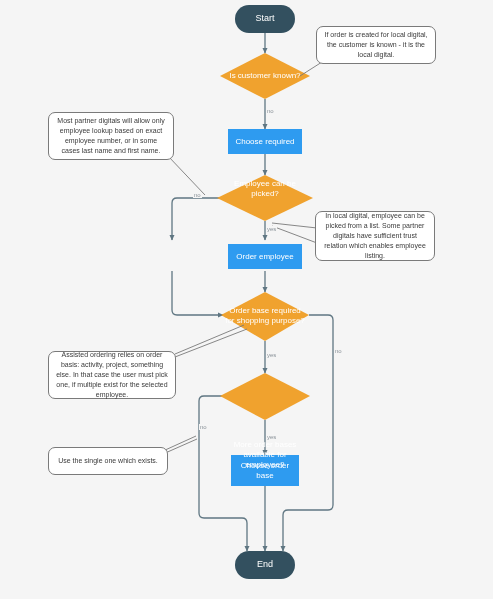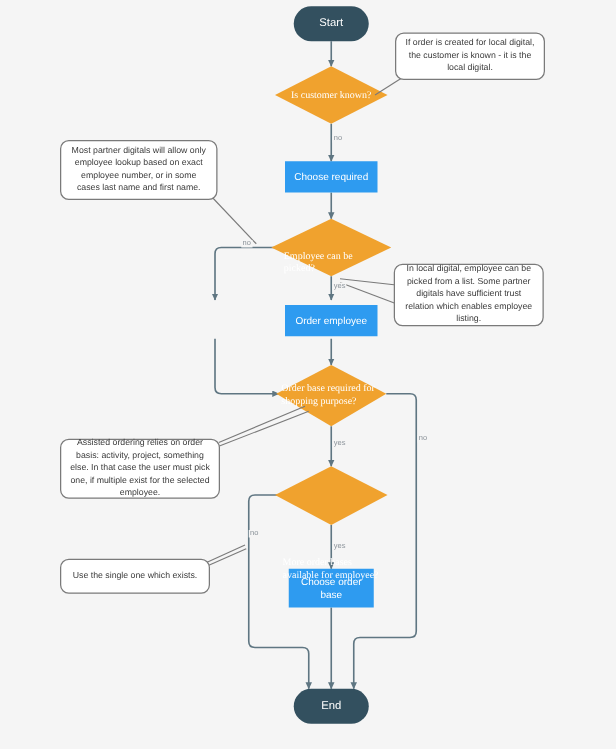--- a/index.html
+++ b/index.html
@@ -46,27 +46,26 @@
   .node-process {
     background: #2e9bf0;
     font-size: 8px;
     padding: 2px 3px;
   }
   .node-decision-label {
     position: absolute;
     display: flex;
     align-items: center;
     justify-content: center;
-    text-align: left;
+    text-align: center;
     color: #ffffff;
     font-size: 8px;
     line-height: 1.25;
     z-index: 4;
     pointer-events: none;
-    font-family: Liberation Serif, serif;
   }
   .edge-label {
     position: absolute;
     font-size: 6px;
     color: #8a9299;
     background: #f5f5f5;
     padding: 0 1px;
     z-index: 5;
     white-space: nowrap;
   }
@@ -163,21 +162,21 @@
   </div>
 
   <div class="node node-terminal" style="left:235px; top:551px; width:60px; height:28px;">
     <span>End</span>
   </div>
 
   <div class="node-decision-label" style="left:222px; top:62px; width:86px; height:28px;">
     <span>Is customer known?</span>
   </div>
 
-  <div class="node-decision-label" style="left:227px; top:196px; width:76px; height:28px;">
+  <div class="node-decision-label" style="left:227px; top:175px; width:76px; height:28px;">
     <span>Employee can be picked?</span>
   </div>
 
   <div class="node-decision-label" style="left:225px; top:298px; width:80px; height:36px;">
     <span>Order base required for shopping purpose?</span>
   </div>
 
   <div class="node-decision-label" style="left:226px; top:392px; width:78px; height:33px;margin-top:46px;">
     <span>More order bases available for employee?</span>
   </div>

